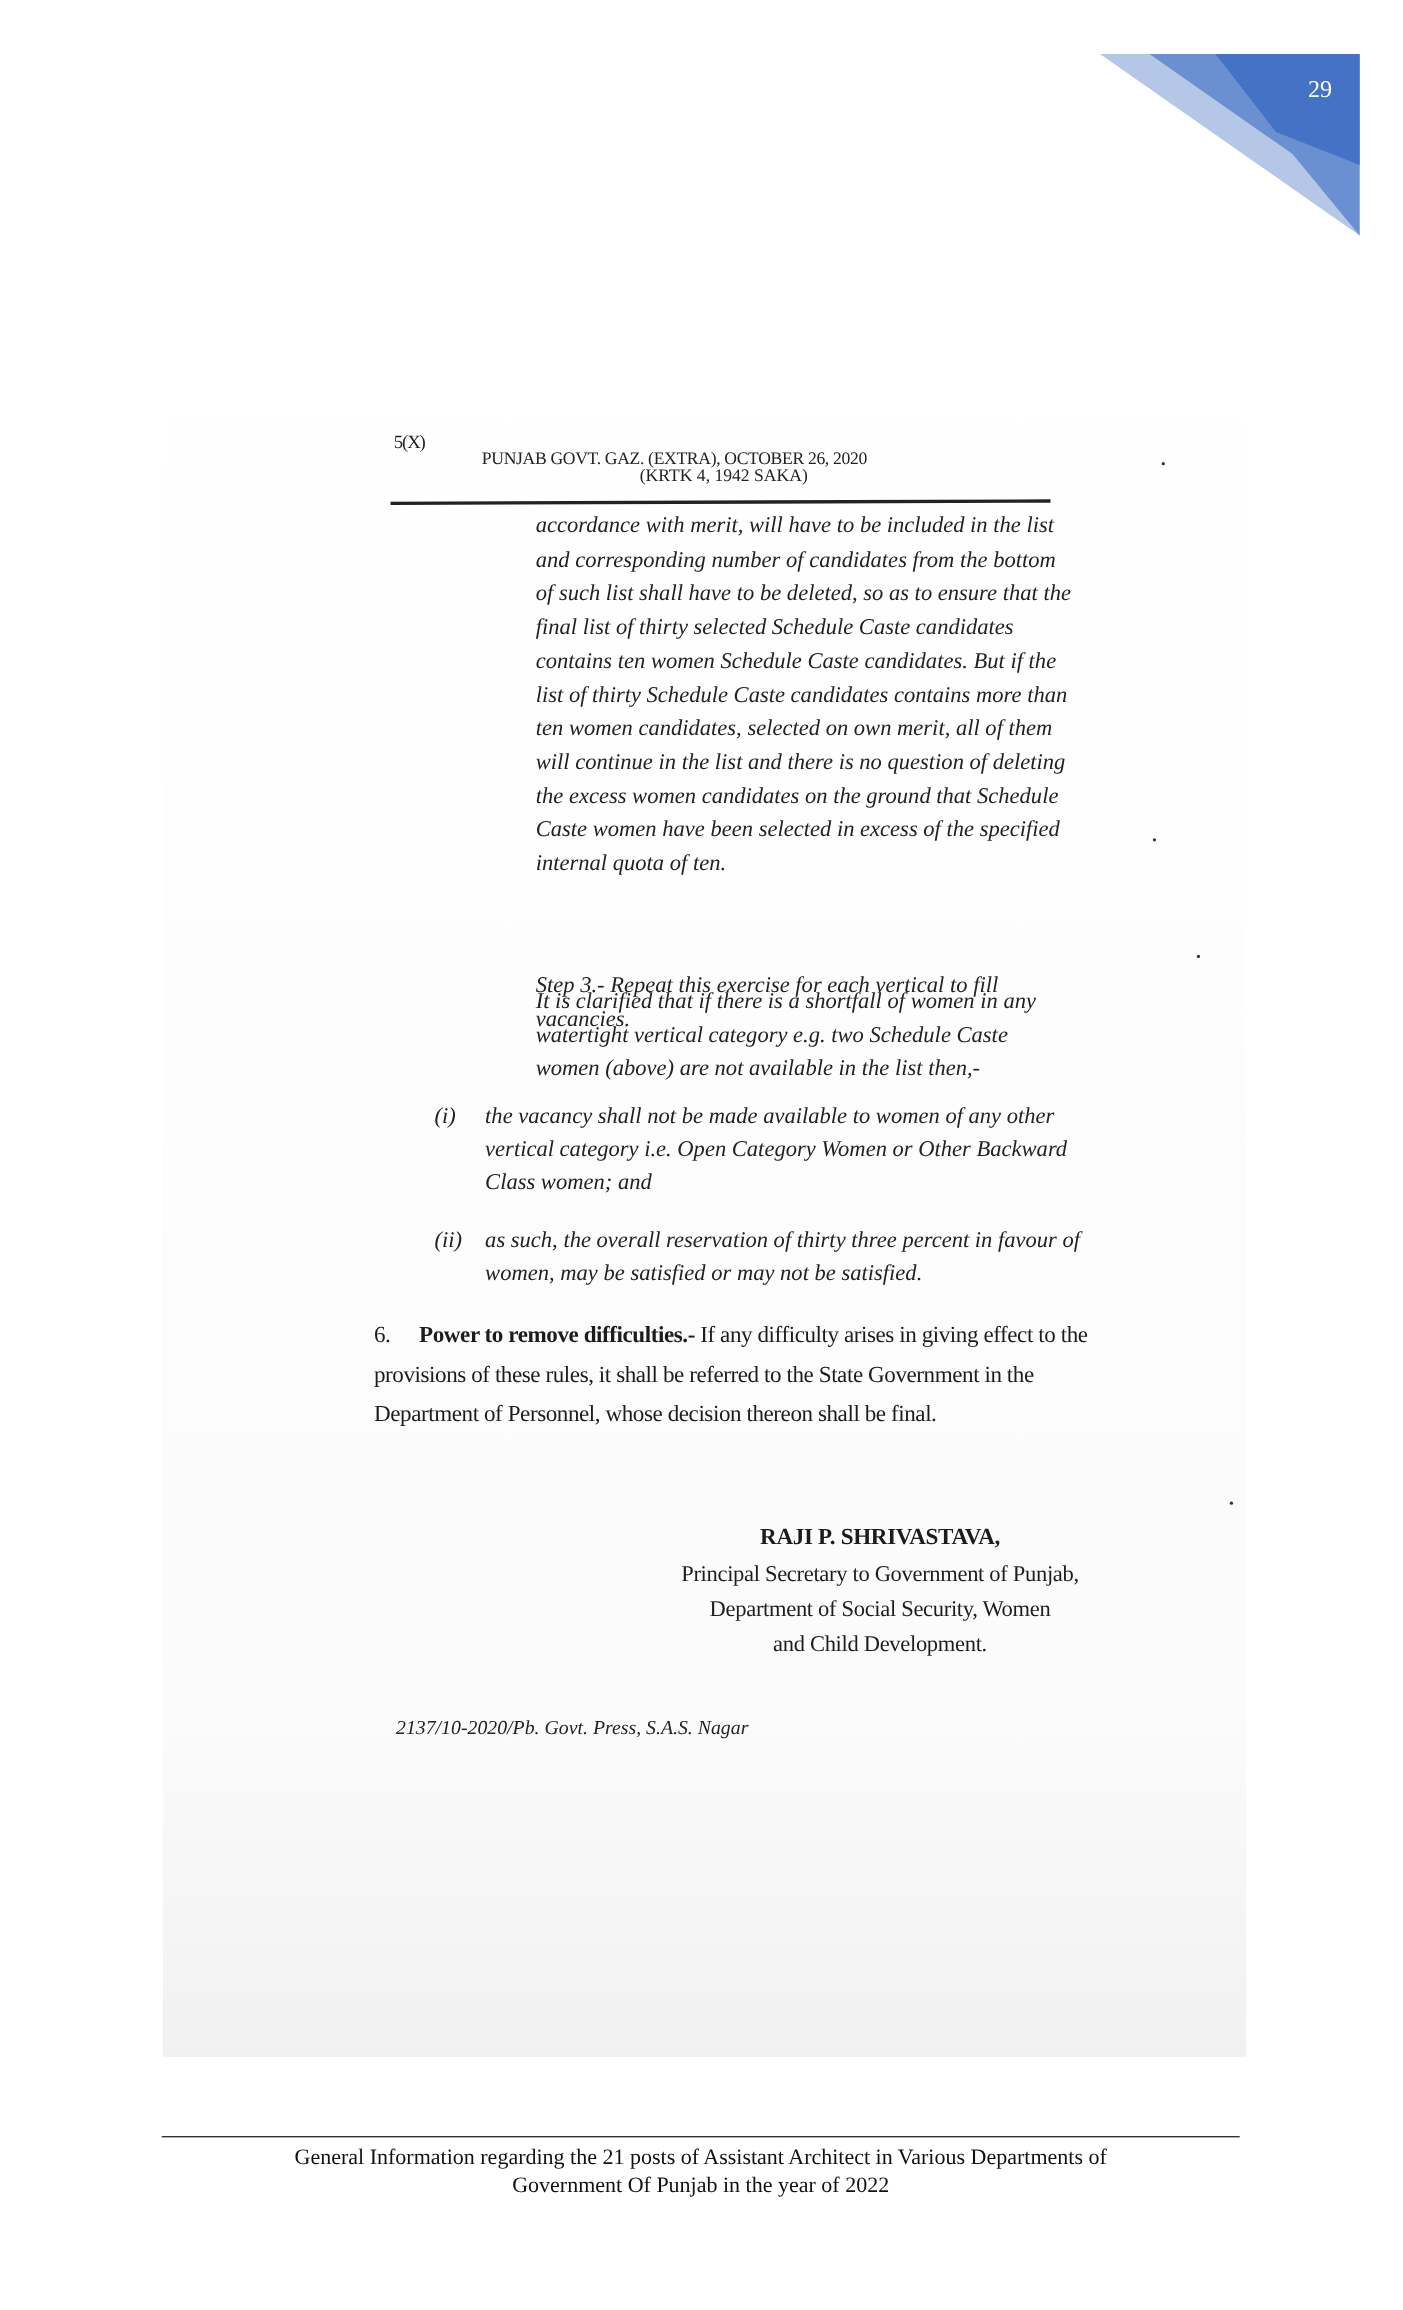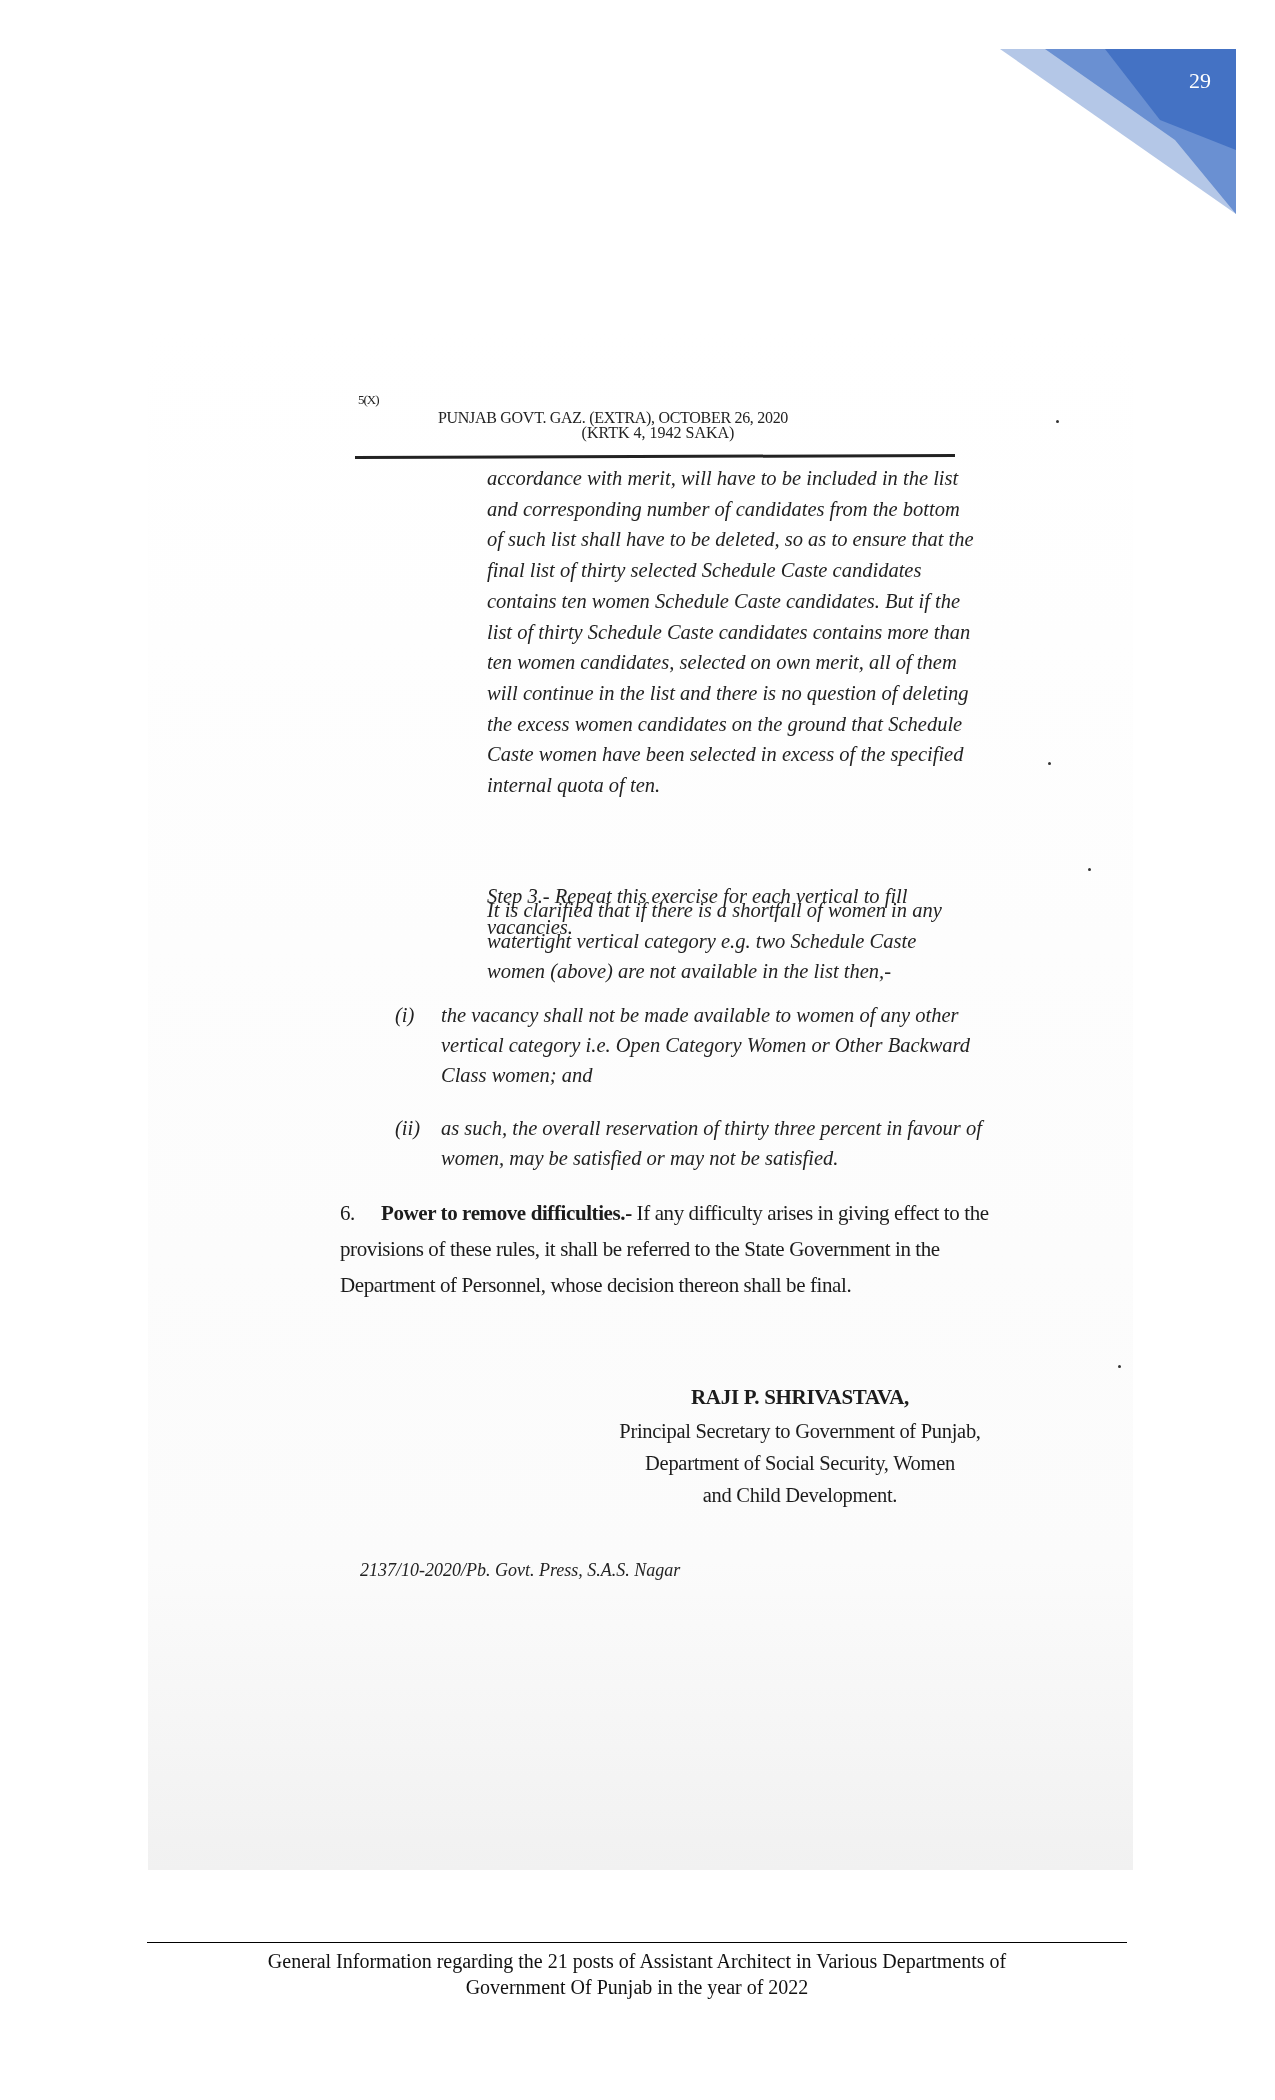--- a/index.html
+++ b/index.html
@@ -13,21 +13,21 @@
       font-family: "Liberation Serif", serif; font-size: 22px; color: #ffffff;
     }
     .scan {
       position: absolute; left: 148px; top: 330px; width: 985px; height: 1540px;
       background: linear-gradient(#ffffff, #fbfbfb 80%, #f1f1f1);
     }
     .gz-header {
       position: absolute; left: 358px; top: 392px; width: 600px;
       font-family: "Liberation Serif", serif; color: #222;
     }
-    .gz-pg { position: absolute; left: 0; top: 0; font-size: 13px; letter-spacing: -1px; text-align: center; }
+    .gz-pg { position: absolute; left: 0; top: 0; font-size: 17px; letter-spacing: -1px; text-align: center; }
     .gz-title { position: absolute; left: 80px; top: 0; font-size: 16px; letter-spacing: -0.3px; margin-top: 17px; }
     .gz-sub { position: absolute; left: 0; width: 600px; top: 32px; text-align: center; font-size: 16px; }
     .gz-rule { position: absolute; left: 355px; top: 455px; width: 600px; height: 3px; background: #222; transform: rotate(-0.2deg); }
     .para {
       position: absolute; font-family: "Liberation Serif", serif; font-style: italic;
       font-size: 20.5px; line-height: 30.7px; color: #222;
     }
     .p1 { left: 487px; top: 463px; width: 490px; }
     .p2 { left: 487px; top: 840px; width: 490px; margin-top: 41px; }
     .p3 { left: 487px; top: 895px; width: 490px; }

